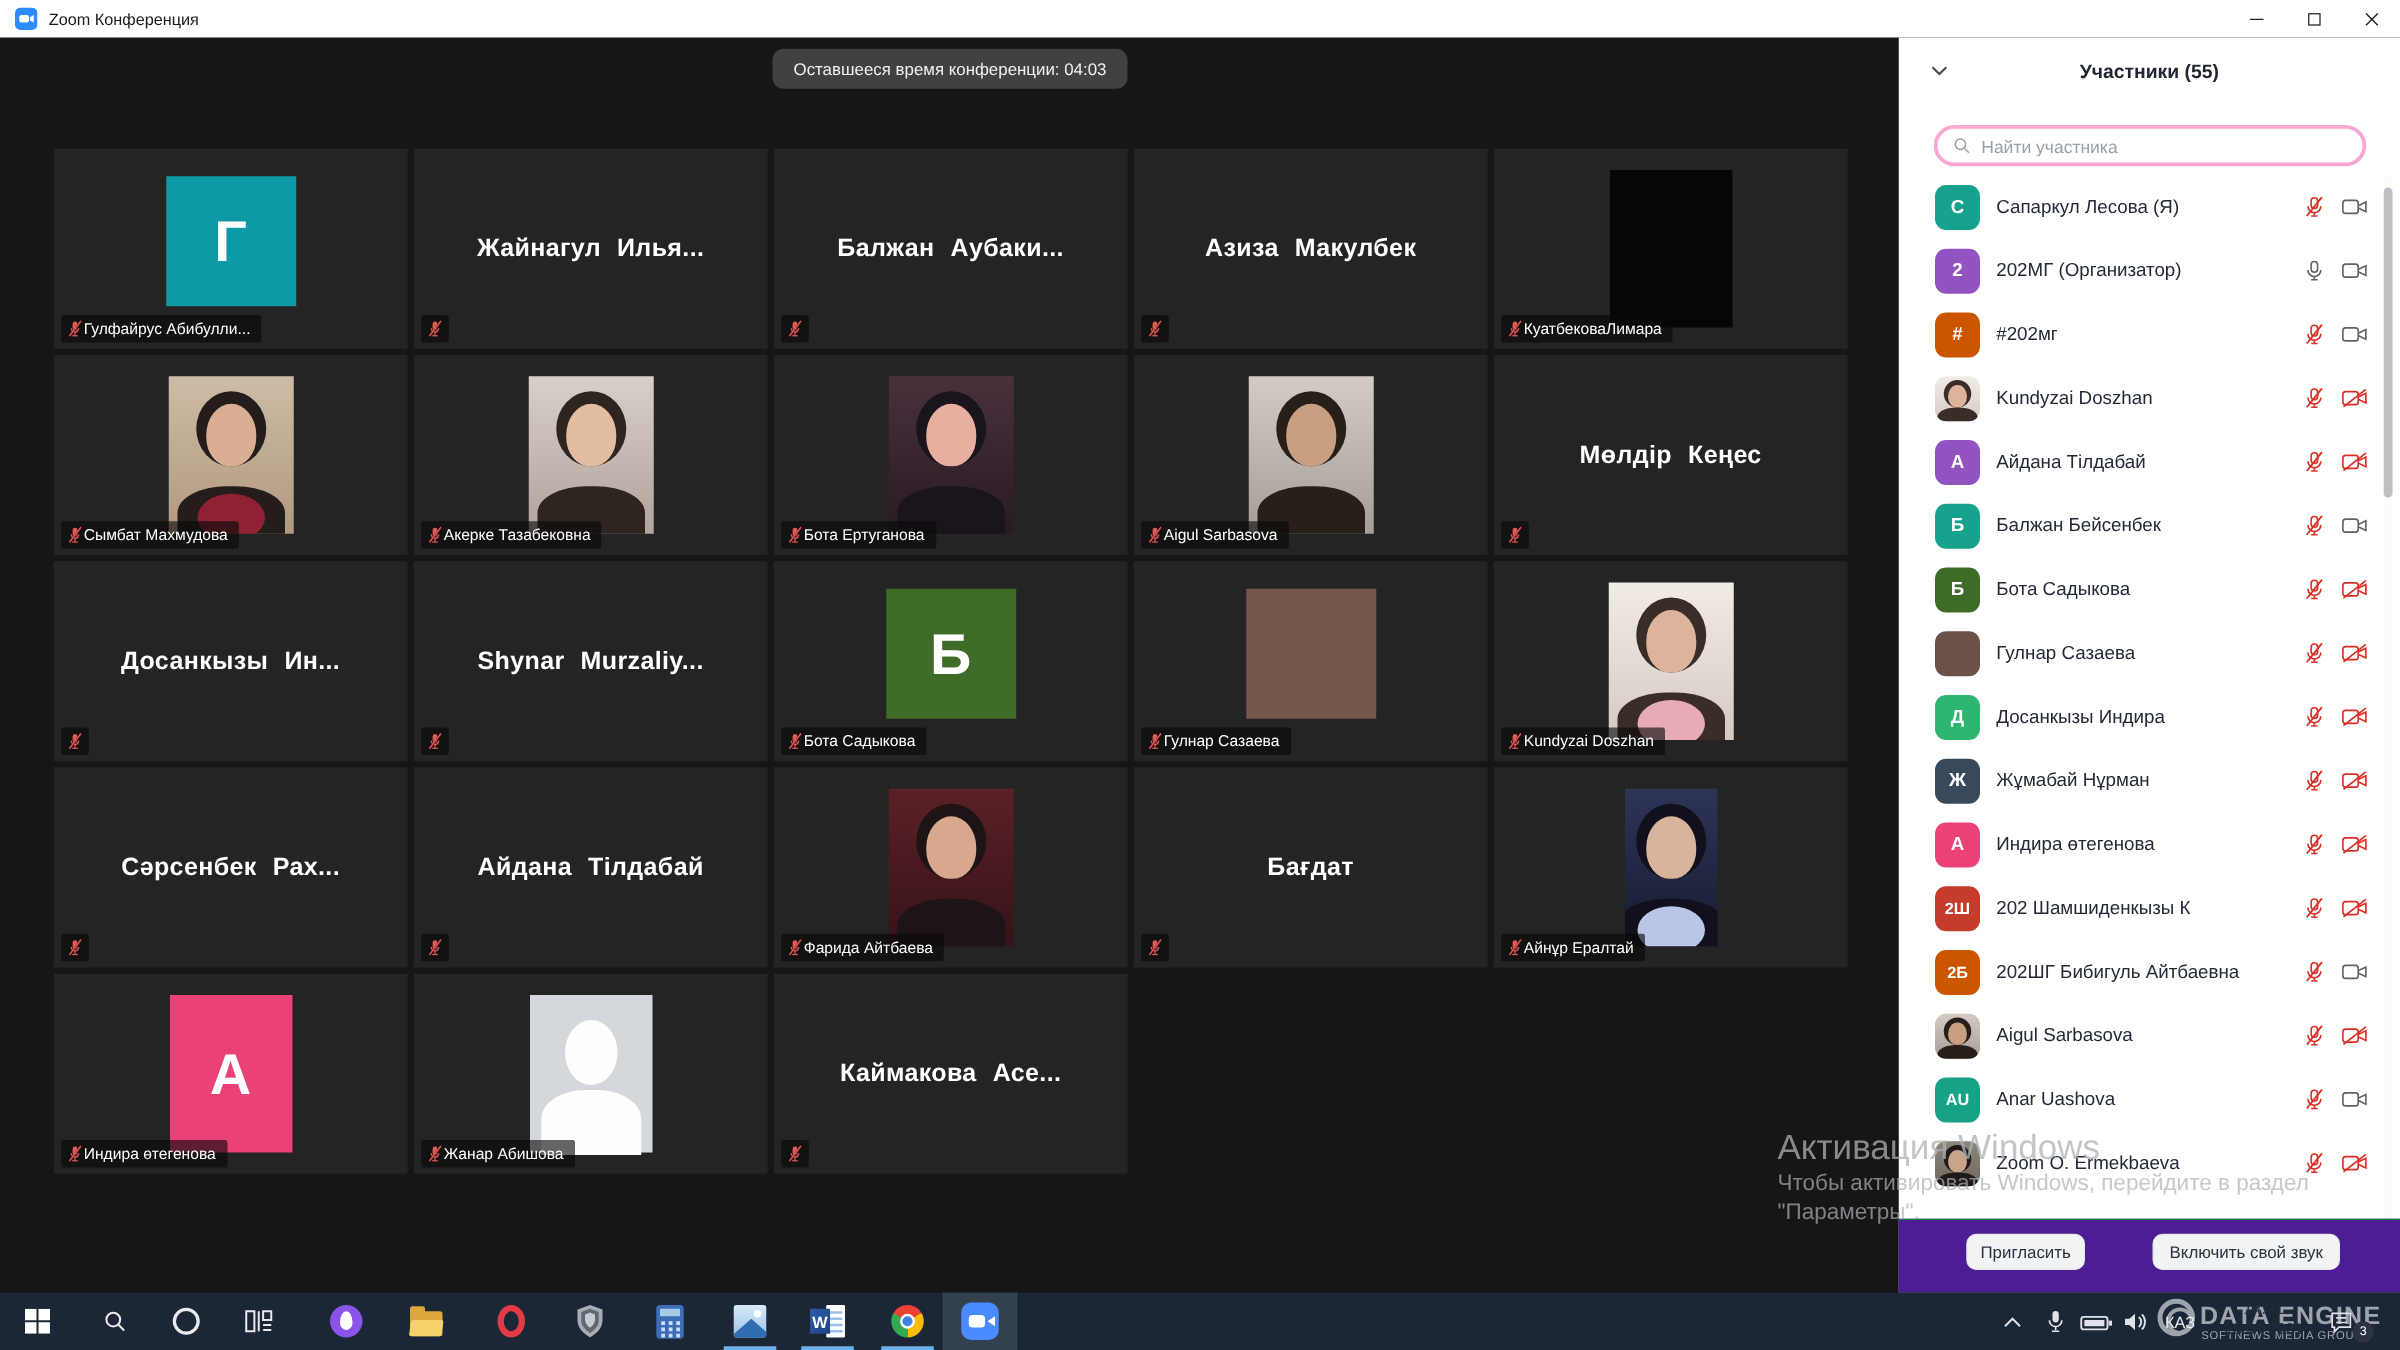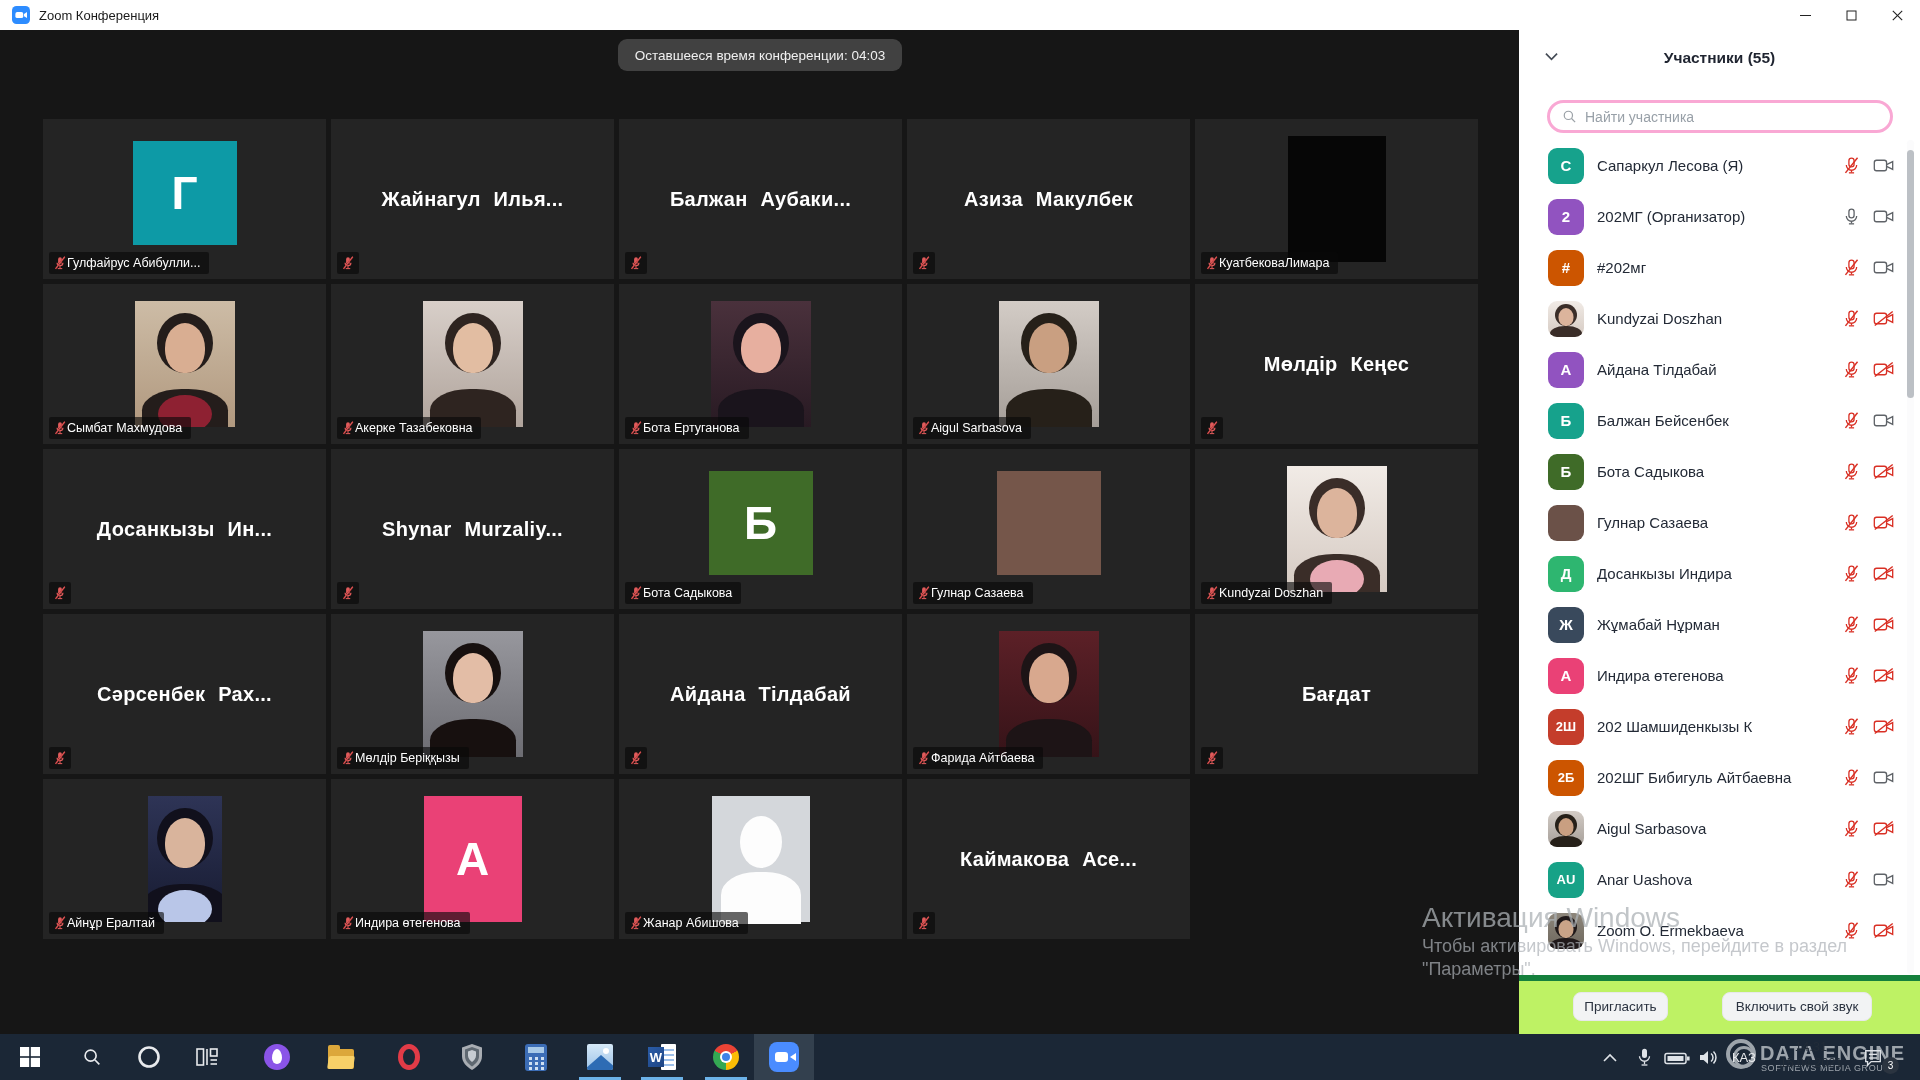--- a/index.html
+++ b/index.html
@@ -55,21 +55,21 @@
   .p-av{width:36px;height:36px;border-radius:9px;display:flex;align-items:center;justify-content:center;
     color:#fff;font-weight:bold;font-size:15px;overflow:hidden;position:relative;flex:none}
   .p-av.two{font-size:13px}
   .pa-hair{position:absolute;left:50%;top:3px;transform:translateX(-50%);width:22px;height:22px;border-radius:50%}
   .pa-head{position:absolute;left:50%;top:7px;transform:translateX(-50%);width:15px;height:18px;border-radius:50% 50% 46% 46%}
   .pa-body{position:absolute;left:50%;bottom:-5px;transform:translateX(-50%);width:32px;height:16px;border-radius:46% 46% 0 0}
   .p-name{margin-left:13px;font-size:15px;color:#232a36;white-space:nowrap}
   .p-icons{position:absolute;right:26px;display:flex;gap:12px;align-items:center}
   .p-scroll{position:absolute;right:6px;top:110px;width:7px;height:834px;background:#fbfbfc;border-radius:4px}
   .p-thumb{position:absolute;left:0;top:10px;width:7px;height:248px;border-radius:4px;background:#bcc0c5}
-  .p-footer{position:absolute;left:0;top:945px;width:100%;height:59px;border-top:6px solid #15803d;background:#bef264}
+  .p-footer{position:absolute;left:0;top:945px;width:100%;height:59px;border-top:1px solid #15803d;background:#4c1d95}
   .p-btn{position:absolute;top:11px;height:29px;background:#f2f3f4;border:1px solid #e7e8ea;border-radius:8px;
     font-size:13.5px;color:#2b3340;font-family:inherit;cursor:default}
   .p-btn.b1{left:54px;width:95px}
   .p-btn.b2{left:203px;width:150px}
 
   
   .act{position:absolute;left:1422px;top:901px;z-index:40;pointer-events:none;color:rgba(172,177,182,.75)}
   .act .l1{font-size:28px;line-height:34px;font-weight:400}
   .act .l2{font-size:18px;line-height:23px;color:rgba(172,177,182,.7)}
 
@@ -454,42 +454,20 @@
                   <rect x="10.2" y="15.5" width="1.6" height="3.5"></rect>
                   <rect x="7.5" y="19" width="7" height="1.6"></rect>
                 </g>
                 <line x1="4" y1="20.5" x2="18.5" y2="1.5" stroke="#7e2020" stroke-width="2.6"></line>
                 <line x1="4" y1="20" x2="18.5" y2="1" stroke="#e15b5b" stroke-width="1.6"></line>
               </svg>
             </span>
           </div>
         </div>
         <div class="tile">
-          <div class="photo" style="background: linear-gradient(rgb(151, 151, 157), rgb(109, 109, 115));">
-            <div class="hairc" style="background: rgb(23, 16, 15);"></div>
-            <div class="head" style="background: rgb(227, 189, 166);"></div>
-            <div class="bodyc" style="background: rgb(23, 16, 15);"></div>
-          </div>
-          <div class="chip">
-            <span class="mic-w">
-              <svg width="14" height="14" viewBox="0 0 22 22">
-                <g fill="#e15b5b">
-                  <rect x="8" y="2" width="6" height="11" rx="3"></rect>
-                  <path d="M5.5 10.5a5.5 5.5 0 0 0 11 0h-1.8a3.7 3.7 0 0 1-7.4 0z"></path>
-                  <rect x="10.2" y="15.5" width="1.6" height="3.5"></rect>
-                  <rect x="7.5" y="19" width="7" height="1.6"></rect>
-                </g>
-                <line x1="4" y1="20.5" x2="18.5" y2="1.5" stroke="#7e2020" stroke-width="2.6"></line>
-                <line x1="4" y1="20" x2="18.5" y2="1" stroke="#e15b5b" stroke-width="1.6"></line>
-              </svg>
-            </span>
-            <span>Мөлдір Беріққызы</span>
-          </div>
-        </div>
-        <div class="tile">
           <div class="center-name">Айдана Тілдабай</div>
           <div class="chip mic-only">
             <span class="mic-w">
               <svg width="14" height="14" viewBox="0 0 22 22">
                 <g fill="#e15b5b">
                   <rect x="8" y="2" width="6" height="11" rx="3"></rect>
                   <path d="M5.5 10.5a5.5 5.5 0 0 0 11 0h-1.8a3.7 3.7 0 0 1-7.4 0z"></path>
                   <rect x="10.2" y="15.5" width="1.6" height="3.5"></rect>
                   <rect x="7.5" y="19" width="7" height="1.6"></rect>
                 </g>

